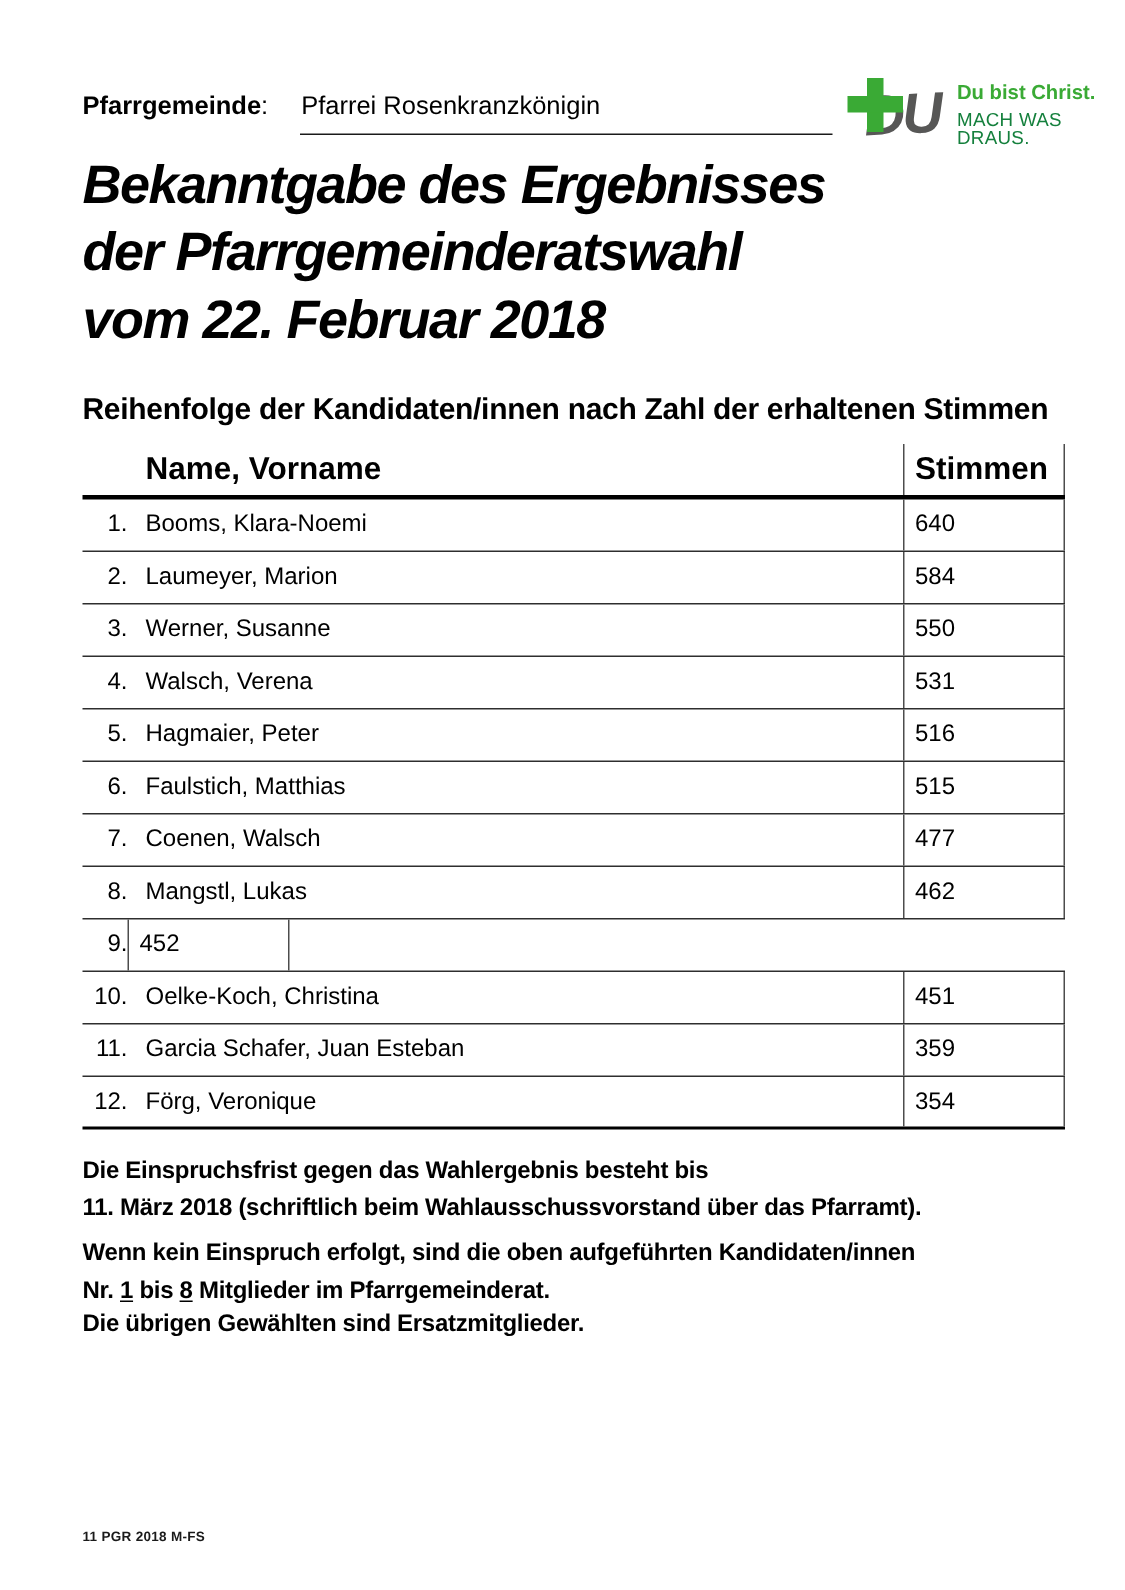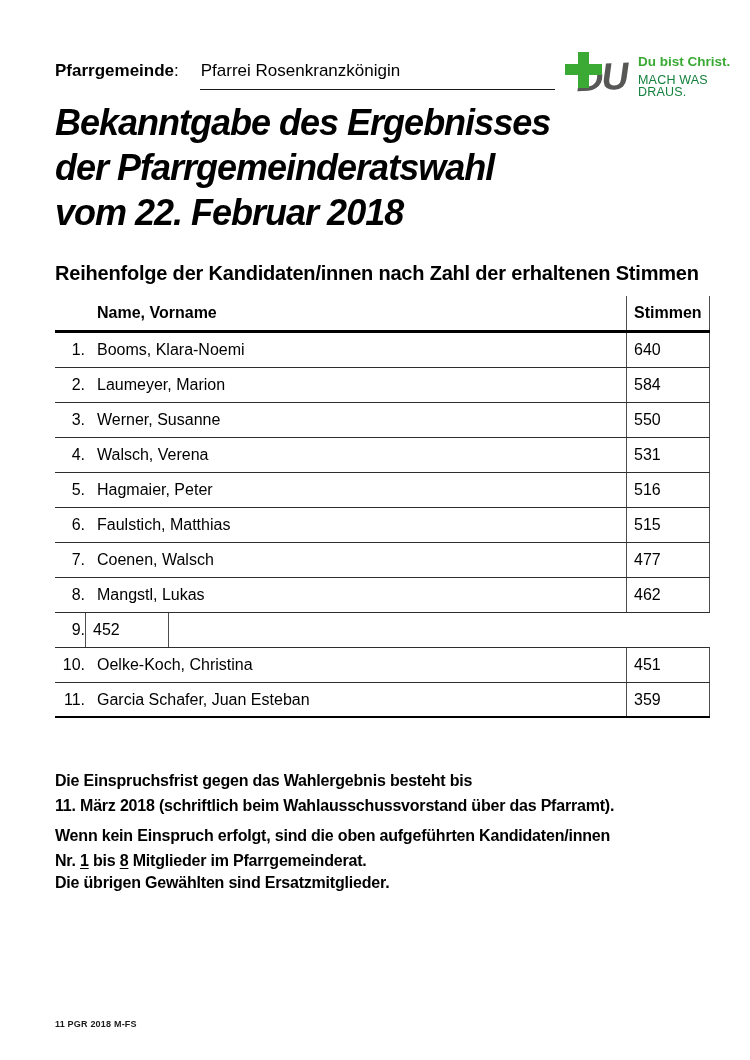--- a/index.html
+++ b/index.html
@@ -30,26 +30,26 @@
 
   
   .title { position:absolute; left:55px; top:100px; font-size:36px; font-weight:bold; line-height:45px; letter-spacing:-1px;font-style:italic; }
 
   
   .subtitle { position:absolute; left:55px; top:262px; font-size:20px; font-weight:bold; letter-spacing:-0.2px; }
 
   
   .rtable { position:absolute; left:55px; top:296px; width:655px; }
   .thead, .trow { display:flex; align-items:center; }
-  .thead { height:37px; border-bottom:3px solid #000; font-weight:bold; font-size:16px; }
+  .thead { height:37px; border-bottom:3px solid #000; font-weight:bold; font-size:21px; }
   .trow { height:35px; border-bottom:1px solid #2e2e2e; font-size:16px; }
   .trow:last-child { border-bottom:2px solid #000; }
   .c-rank { width:30px; text-align:right; }
   .c-name { flex:1; padding-left:12px; }
-  .c-votes { width:84px; align-self:stretch; display:flex; align-items:center; padding-left:7px;
+  .c-votes { width:108px; align-self:stretch; display:flex; align-items:center; padding-left:7px;
              border-left:1px solid #4d4d4d; border-right:1px solid #4d4d4d; }
 
   
   .notes { position:absolute; left:55px; width:660px; font-size:16px; font-weight:bold; line-height:25px; letter-spacing:-0.2px; }
   .notes-p1 { top:768px; }
   .notes-p2 { top:823px; }
   .notes-p3 { top:870px; }
   .u { text-decoration:underline; text-underline-offset:2px; }
 
   
@@ -136,20 +136,25 @@
     <div class="trow">
       <div class="c-rank">10.</div>
       <div class="c-name">Oelke-Koch, Christina</div>
       <div class="c-votes">451</div>
     </div>
     <div class="trow">
       <div class="c-rank">11.</div>
       <div class="c-name">Garcia Schafer, Juan Esteban</div>
       <div class="c-votes">359</div>
     </div>
+    <div class="trow">
+      <div class="c-rank">12.</div>
+      <div class="c-name">Förg, Veronique</div>
+      <div class="c-votes">354</div>
+    </div>
   </div>
 
   <div class="notes notes-p1">
     <div>Die Einspruchsfrist gegen das Wahlergebnis besteht bis</div>
     <div>11. März 2018 (schriftlich beim Wahlausschussvorstand über das Pfarramt).</div>
   </div>
   <div class="notes notes-p2">
     <div>Wenn kein Einspruch erfolgt, sind die oben aufgeführten Kandidaten/innen</div>
     <div><span>Nr. </span><span class="u">1</span><span> bis </span><span class="u">8</span><span> Mitglieder im Pfarrgemeinderat.</span></div>
   </div>

